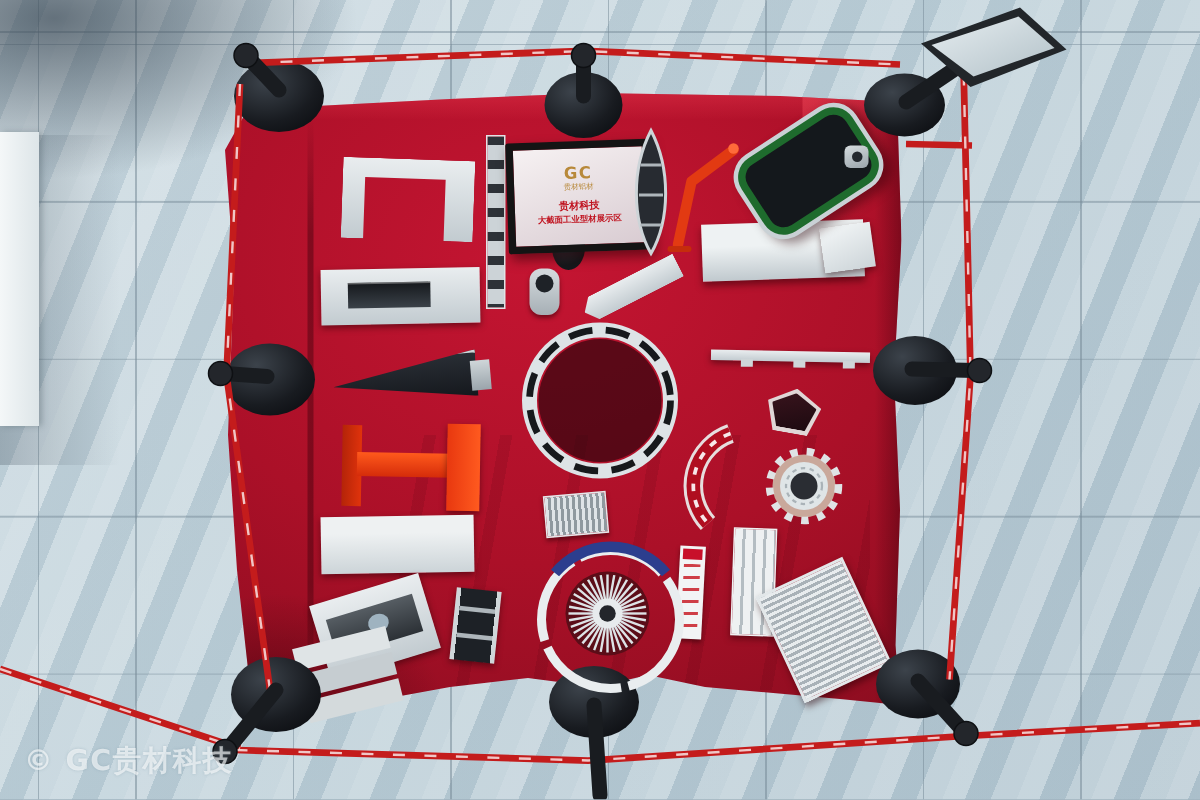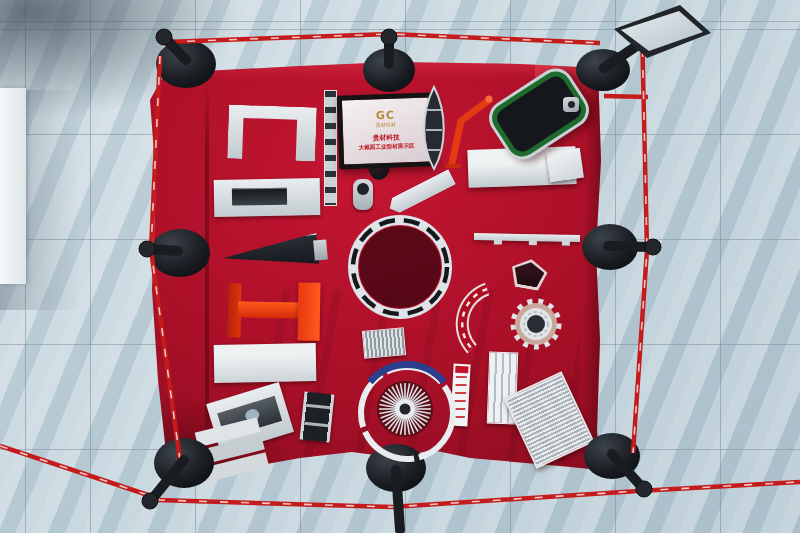--- a/index.html
+++ b/index.html
@@ -334,14 +334,15 @@
       <circle cx="150" cy="501" r="8"></circle>
       <circle cx="644" cy="489" r="8"></circle>
     </g>
 
     <g>
       <polygon points="614,29 680,5 711,33 647,58" fill="#22262a"></polygon>
       <polygon points="621,30 679,11 703,32 649,51" fill="url(#screengrad)"></polygon>
     </g>
   </svg>
 
+  <div class="abs watermark">© GC贵材科技</div>
 
 </div>
 
 </body></html>

